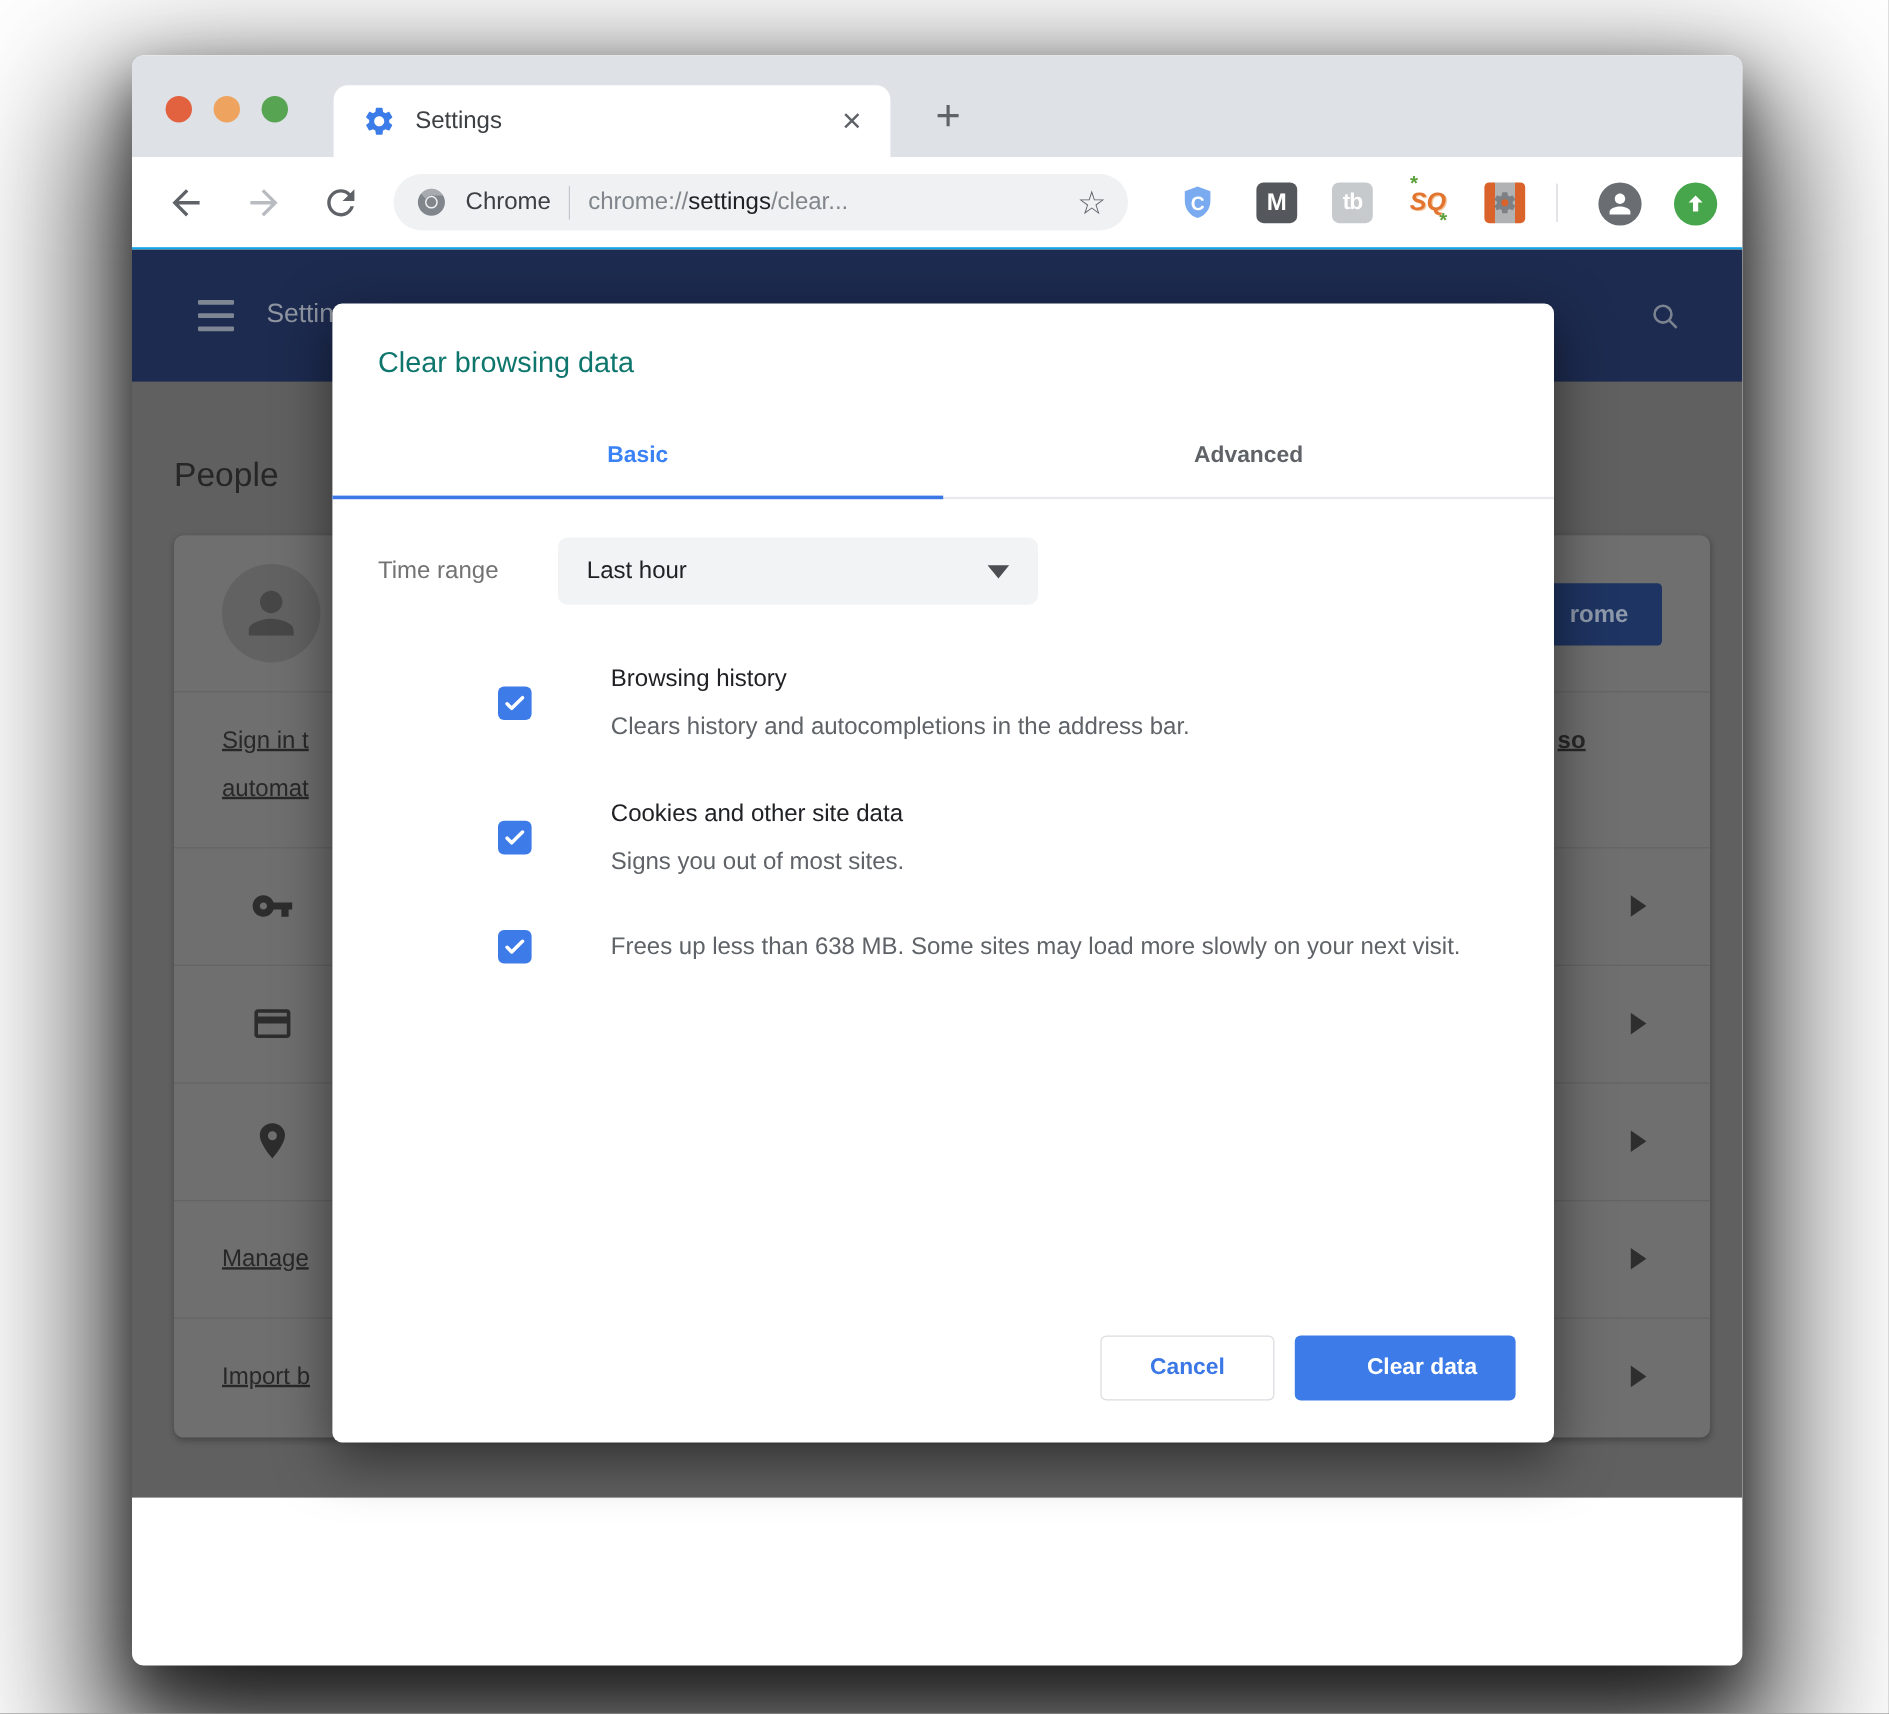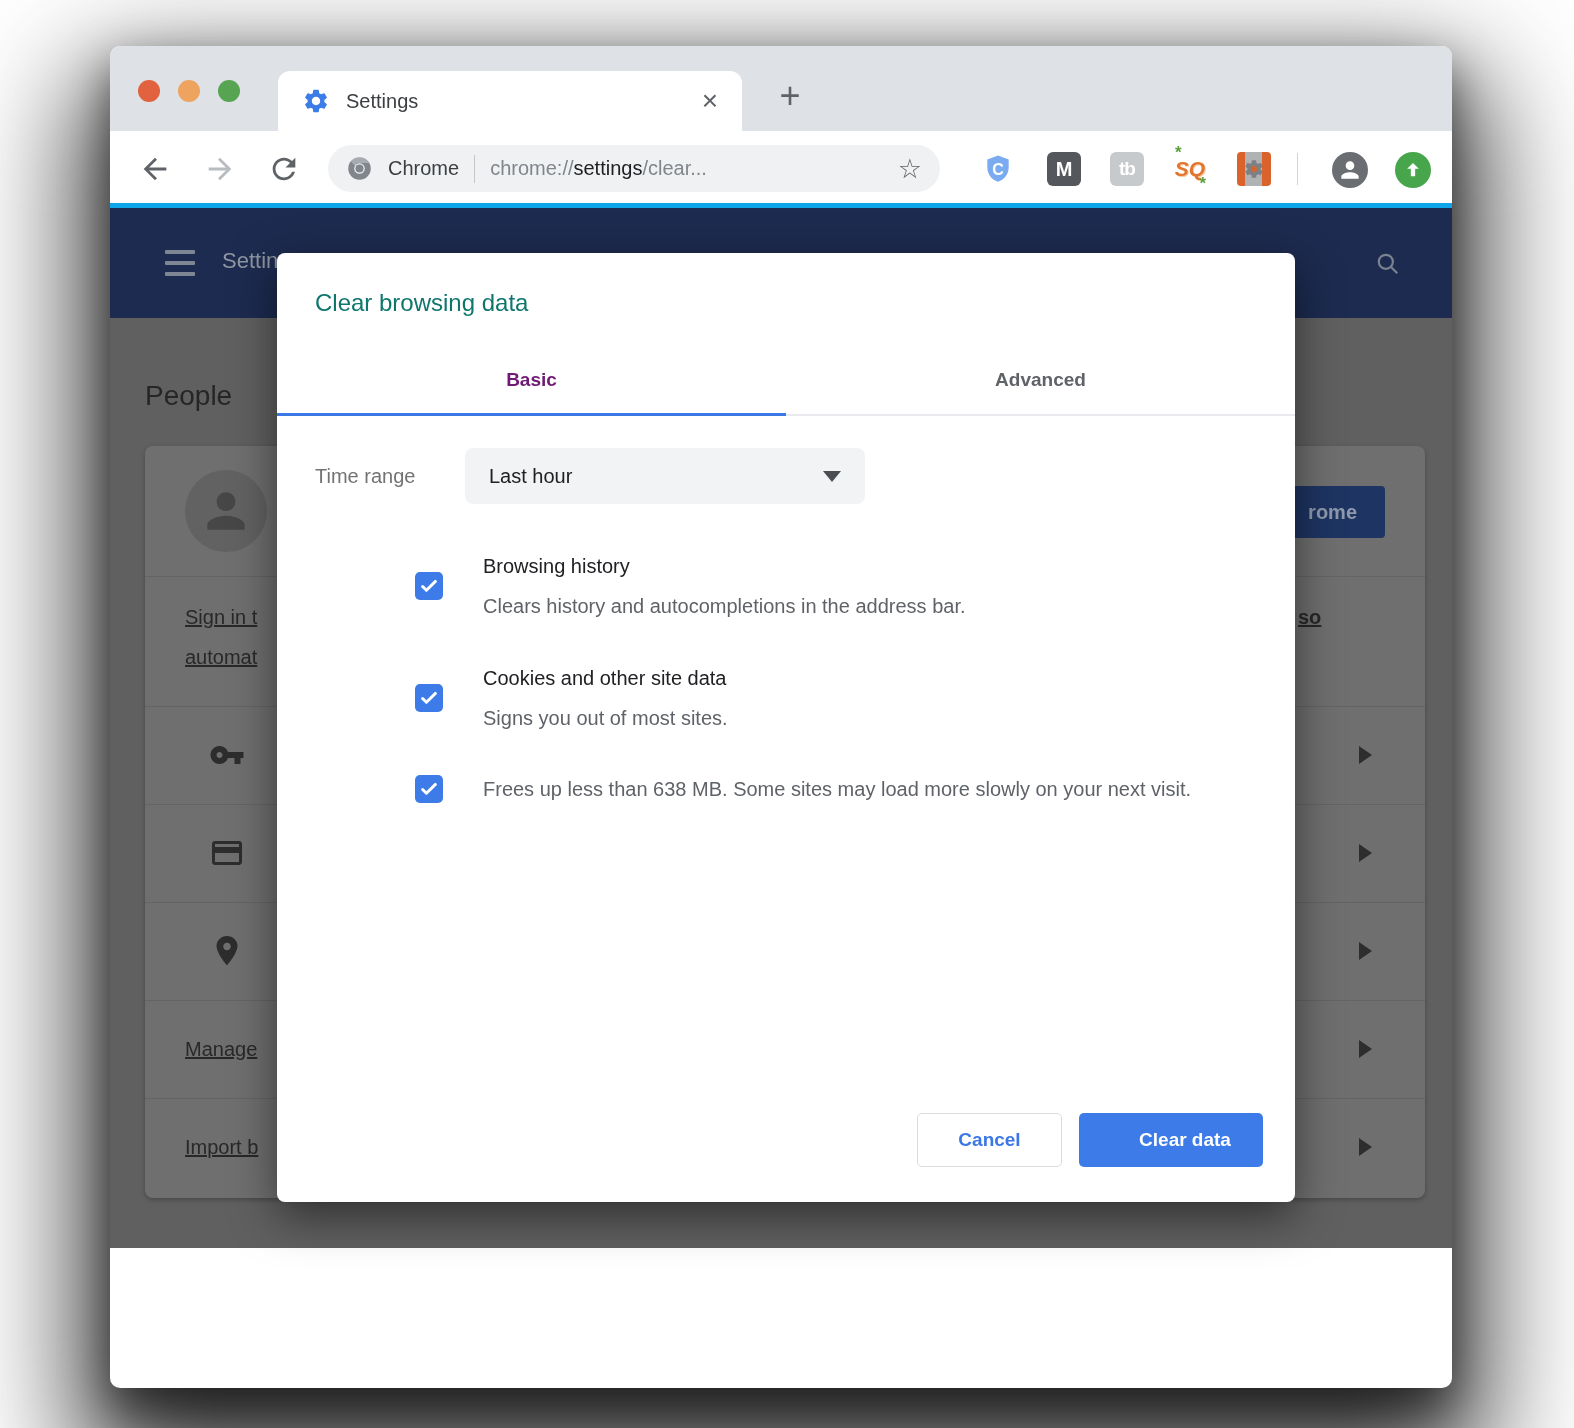--- a/index.html
+++ b/index.html
@@ -18,21 +18,21 @@
   .light{width:22px;height:22px;border-radius:50%;}
   .tab{position:absolute;left:168px;top:25px;width:464px;height:60px;background:#fff;
        border-radius:12px 12px 0 0;display:flex;align-items:center;padding:0 24px;}
   .tab-favicon{width:28px;height:28px;flex:0 0 auto;}
   .tab-title{margin-left:16px;font-size:20px;color:#3c4043;}
   .tab-close{margin-left:auto;font-size:28px;color:#5f6368;line-height:1;cursor:default;}
   .newtab{position:absolute;left:660px;top:30px;width:40px;height:40px;font-size:36px;
           color:#5f6368;text-align:center;line-height:40px;}
 
   
-  .toolbar{height:77px;background:#fff;position:relative;border-bottom:5px solid #0ea5e9;}
+  .toolbar{height:77px;background:#fff;position:relative;border-bottom:2px solid #0ea5e9;}
   .navicon{position:absolute;top:21px;width:34px;height:34px;}
   .urlbar{position:absolute;left:218px;top:14px;width:612px;height:47px;border-radius:24px;
           background:#f0f1f3;display:flex;align-items:center;padding:0 18px;}
   .chromelogo{width:27px;height:27px;flex:0 0 auto;}
   .site-label{font-size:20px;color:#3c4043;margin-left:15px;}
   .url-sep{width:1px;height:28px;background:#c4c7cb;margin:0 15px;}
   .url{font-size:20px;white-space:nowrap;}
   .url .scheme,.url .path{color:#80868b;}
   .url .host{color:#202124;}
   .star{margin-left:auto;font-size:27px;color:#5f6368;}
@@ -62,30 +62,30 @@
         border-bottom:9px solid transparent;border-left:13px solid #2e2e2e;}
 
   
   .dialog{position:absolute;left:167px;top:207px;width:1018px;height:949px;background:#fff;
           border-radius:8px;box-shadow:0 14px 45px rgba(0,0,0,.5);z-index:10;}
   .dlg-title{position:absolute;left:38px;top:36px;font-size:24px;color:#0f766e;}
   .tabbar{position:absolute;left:0;top:93px;width:100%;height:70px;display:flex;
           border-bottom:2px solid #e8eaed;}
   .dtab{width:50%;display:flex;align-items:center;justify-content:center;
         font-size:19px;font-weight:bold;position:relative;color:#5f6368;cursor:default;}
-  .dtab.active{color:#701a75;}
+  .dtab.active{color:#3b82f6;}
   .dtab.active::after{content:"";position:absolute;left:0;bottom:-2px;width:100%;height:3px;
         background:#3b78e6;}
   .trange-label{position:absolute;left:38px;top:195px;height:56px;line-height:56px;
         font-size:20px;color:#737373;}
   .select{position:absolute;left:188px;top:195px;width:400px;height:56px;background:#f1f3f4;
         border-radius:8px;display:flex;align-items:center;padding:0 24px;font-size:20px;color:#202124;}
   .caret{margin-left:auto;width:0;height:0;border-left:9px solid transparent;
         border-right:9px solid transparent;border-top:11px solid #4a4d51;}
-  .opt{position:absolute;left:138px;display:flex;align-items:center;gap:40px;}
+  .opt{position:absolute;left:138px;display:flex;align-items:center;gap:66px;}
   .cbx{width:28px;height:28px;border-radius:5px;background:#3d7be8;flex:0 0 auto;
        display:flex;align-items:center;justify-content:center;}
   .opt-text{width:860px;line-height:40px;}
   .opt-title{font-size:20px;color:#202124;}
   .opt-desc{font-size:20px;color:#5f6368;}
   .btn{position:absolute;top:860px;height:54px;border-radius:5px;font-size:19px;font-weight:bold;
        display:flex;align-items:center;justify-content:center;cursor:default;}
   .btn-cancel{left:640px;width:145px;background:#fff;border:1px solid #dadce0;color:#3b78e6;}
   .btn-confirm{left:802px;width:184px;background:#3d7be8;color:#fff;padding-left:28px;}
 </style>

